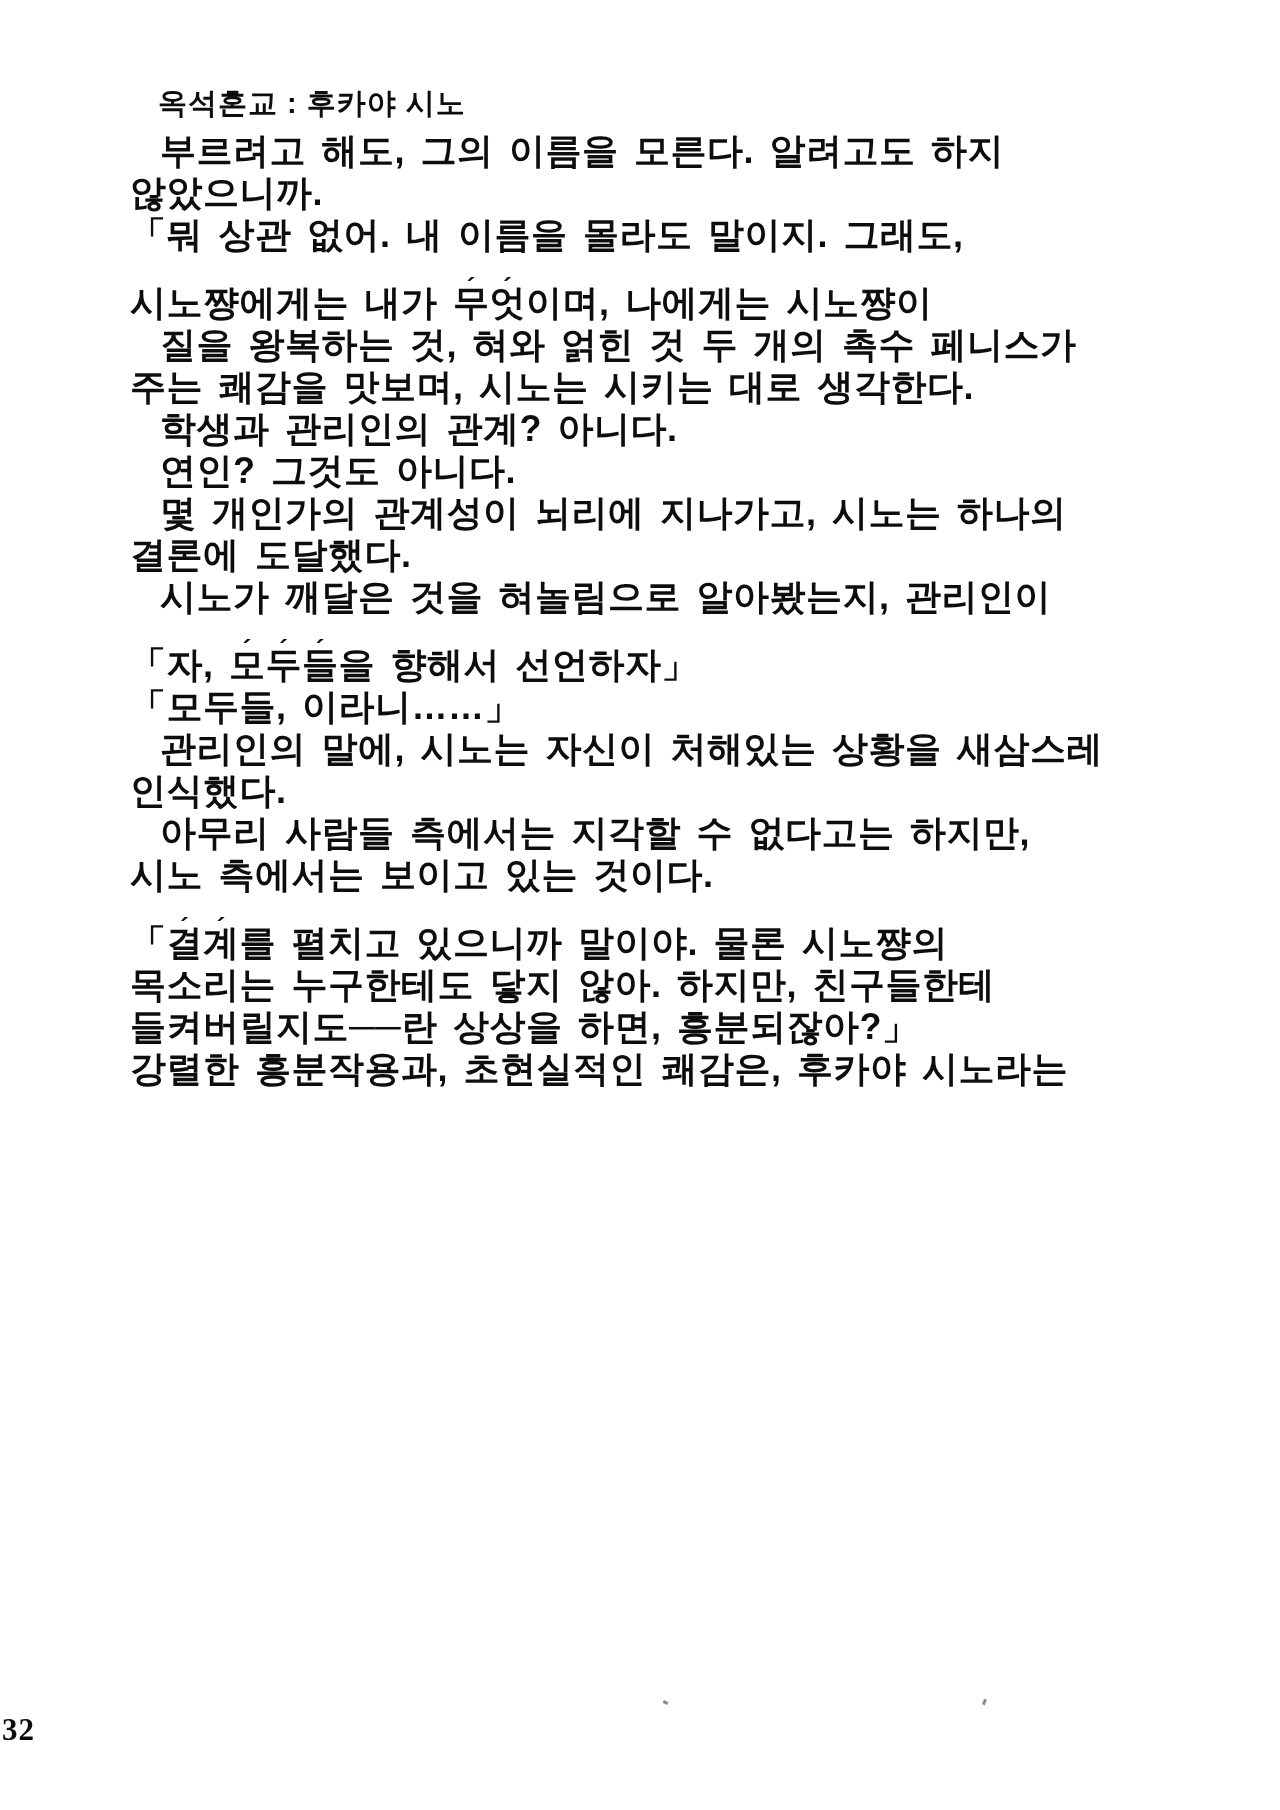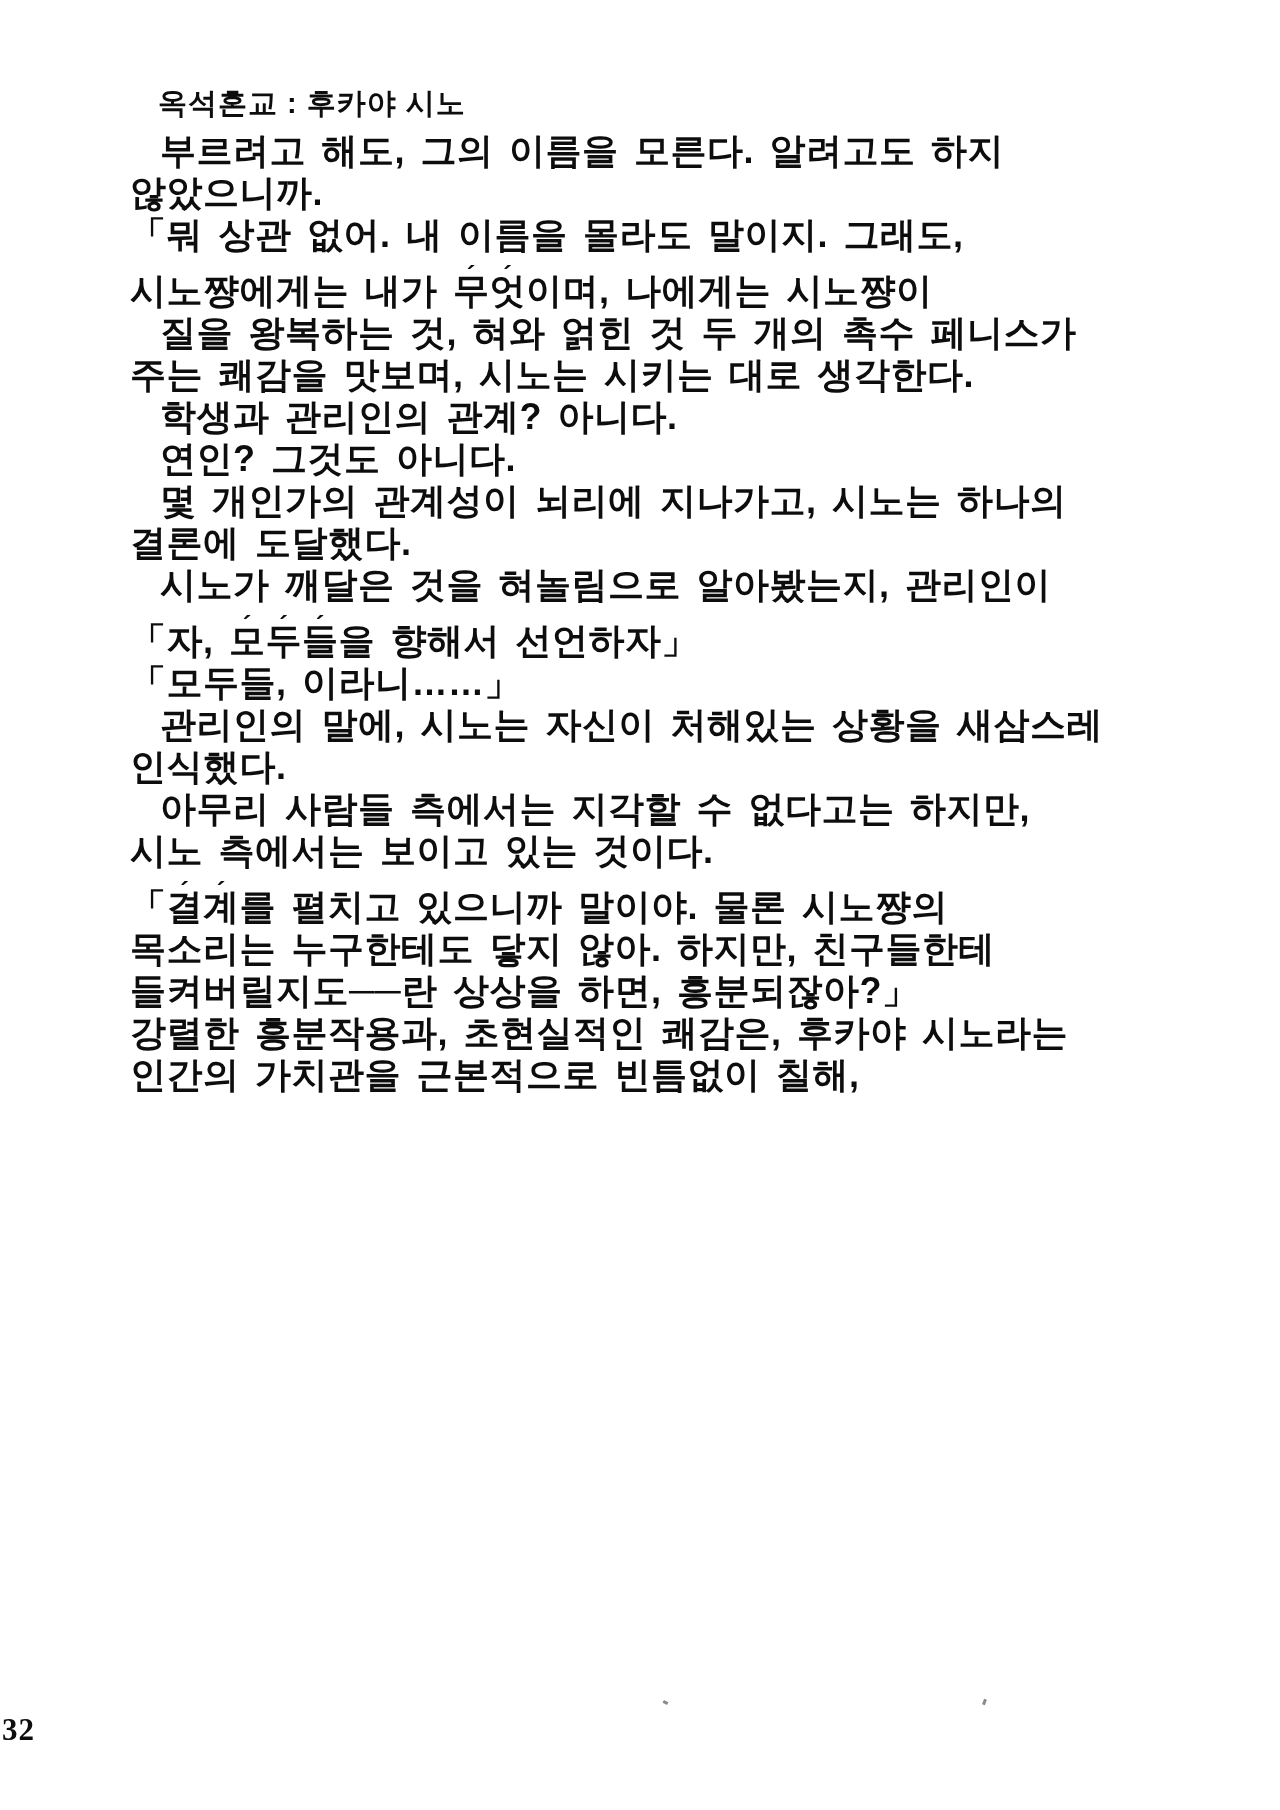--- a/index.html
+++ b/index.html
@@ -37,21 +37,21 @@
     word-spacing: 5px;
   }
   .line {
     line-height: 42px;
     white-space: pre;
   }
   .line.indent {
     text-indent: 30px;
   }
   .line.emph-gap {
-    margin-top: 14px;
+    margin-top: 26px;
   }
   .emch {
     position: relative;
     display: inline-block;
   }
   .emch::after {
     content: "´";
     position: absolute;
     left: 50%;
     top: -0.60em;
@@ -112,21 +112,20 @@
       <div class="line emph-gap">「자, <span class="emch">모</span><span class="emch">두</span><span class="emch">들</span>을 향해서 선언하자」</div>
       <div class="line">「모두들, 이라니……」</div>
       <div class="line indent">관리인의 말에, 시노는 자신이 처해있는 상황을 새삼스레</div>
       <div class="line">인식했다.</div>
       <div class="line indent">아무리 사람들 측에서는 지각할 수 없다고는 하지만,</div>
       <div class="line">시노 측에서는 보이고 있는 것이다.</div>
       <div class="line emph-gap">「<span class="emch">결</span><span class="emch">계</span>를 펼치고 있으니까 말이야. 물론 시노쨩의</div>
       <div class="line">목소리는 누구한테도 닿지 않아. 하지만, 친구들한테</div>
       <div class="line">들켜버릴지도──란 상상을 하면, 흥분되잖아?」</div>
       <div class="line">강렬한 흥분작용과, 초현실적인 쾌감은, 후카야 시노라는</div>
-      <div class="line">인간의 가치관을 근본적으로 빈틈없이 칠해,</div>
     </div>
 
   <div class="page-number">32</div>
 
   <div class="speck speck-1"></div>
   <div class="speck speck-2"></div>
 
 </div>
 
 </body></html>

